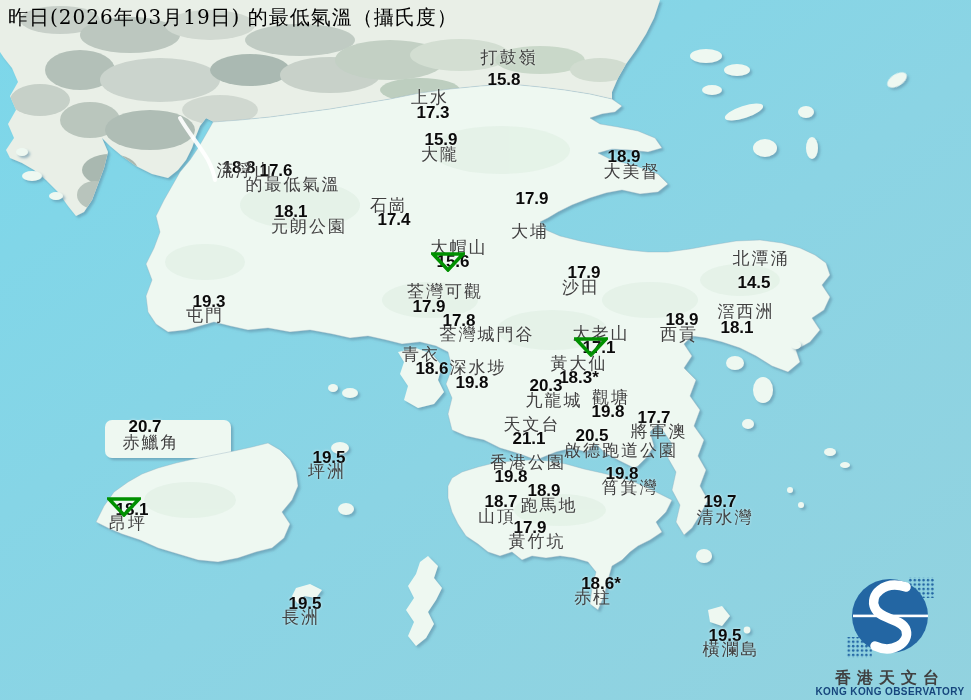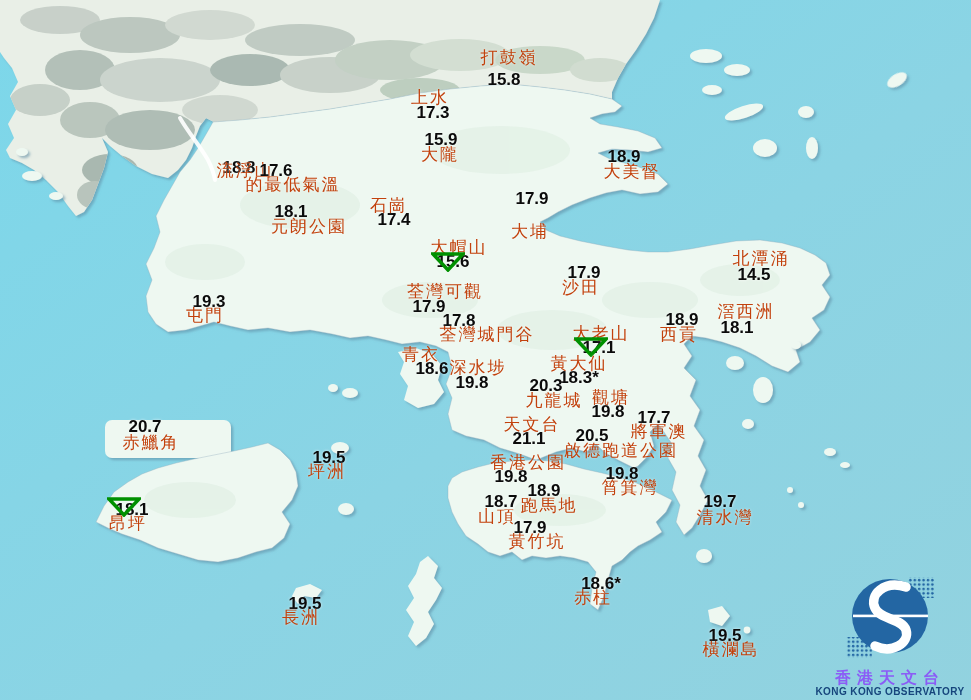--- a/index.html
+++ b/index.html
@@ -7,28 +7,28 @@
           font-family:"Liberation Sans",sans-serif;}
   #map-svg{position:absolute;left:0;top:0;width:971px;height:700px;}
   #page-title{position:absolute;left:8px;top:4px;margin:0;
               font:400 20px "DejaVu Serif",serif;color:#000;
               letter-spacing:1px;white-space:nowrap;}
   #stations-layer{position:absolute;left:0;top:0;width:100%;height:100%;}
   .station-value{position:absolute;transform:translate(-50%,-50%);
                  font:600 17px "Liberation Sans",sans-serif;color:#0b0b0b;
                  white-space:nowrap;text-shadow:0 0 3px rgba(255,255,255,.75);}
   .station-name{position:absolute;transform:translate(-50%,-50%);
-                font:400 17px "DejaVu Serif",serif;color:#c2410c;
+                font:400 17px "DejaVu Serif",serif;color:#404040;
                 letter-spacing:2px;white-space:nowrap;
                 text-shadow:0 0 3px rgba(255,255,255,.6);}
   .station-marker{position:absolute;width:34px;height:20px;
                   transform:translate(-50%,-50%);pointer-events:none;}
   #logo{position:absolute;right:6px;bottom:2px;width:150px;text-align:center;}
   #logo svg{display:block;margin:0 auto;}
-  #logo-cn{font:700 16px "DejaVu Serif",serif;color:#8b5cf6;
+  #logo-cn{font:700 16px "DejaVu Serif",serif;color:#404040;
            letter-spacing:6px;line-height:17px;white-space:nowrap;}
   #logo-en{font:700 10px "Liberation Sans",sans-serif;color:#16457c;
            letter-spacing:.4px;line-height:12px;white-space:nowrap;}
 </style>
 </head>
 <body>
 
 <div id="screen">
 
   <svg id="map-svg" viewBox="0 0 971 700" preserveAspectRatio="none" aria-hidden="true">
@@ -171,20 +171,21 @@
       <ellipse cx="552" cy="330" rx="55" ry="20"></ellipse>
       <ellipse cx="430" cy="300" rx="48" ry="18"></ellipse>
       <ellipse cx="740" cy="280" rx="40" ry="16"></ellipse>
       <ellipse cx="190" cy="500" rx="46" ry="18"></ellipse>
       <ellipse cx="560" cy="510" rx="46" ry="16"></ellipse>
     </g>
 
     <path d="M180,118 C188,132 200,146 208,160 C212,168 214,174 215,180" fill="none" stroke="#ffffff" stroke-width="4" stroke-linecap="round" opacity="0.9"></path>
   </svg>
 
+  <h1 id="page-title">昨日(2026年03月19日) 的最低氣溫（攝氏度）</h1>
 
   <div id="stations-layer">
       <div class="station-value" style="left: 504px; top: 80px;">15.8</div>
       <div class="station-name" style="left: 509px; top: 57px;">打鼓嶺</div>
       <div class="station-value" style="left: 433px; top: 113px;">17.3</div>
       <div class="station-name" style="left: 430px; top: 97px;">上水</div>
       <div class="station-value" style="left: 441px; top: 140px;">15.9</div>
       <div class="station-name" style="left: 440px; top: 154px;">大隴</div>
       <div class="station-value" style="left: 624px; top: 157px;">18.9</div>
       <div class="station-name" style="left: 632px; top: 171px;">大美督</div>
@@ -233,21 +234,21 @@
       <div class="station-value" style="left: 511px; top: 477px;">19.8</div>
       <div class="station-name" style="left: 528px; top: 462px;">香港公園</div>
       <div class="station-value" style="left: 622px; top: 474px;">19.8</div>
       <div class="station-name" style="left: 630px; top: 487px;">筲箕灣</div>
       <div class="station-value" style="left: 544px; top: 491px;">18.9</div>
       <div class="station-name" style="left: 549px; top: 505px;">跑馬地</div>
       <div class="station-value" style="left: 501px; top: 502px;">18.7</div>
       <div class="station-name" style="left: 497px; top: 516px;">山頂</div>
       <div class="station-value" style="left: 530px; top: 528px;">17.9</div>
       <div class="station-name" style="left: 537px; top: 541px;">黃竹坑</div>
-      <div class="station-value" style="left: 754px; top: 275px;">14.5</div>
+      <div class="station-value" style="left: 754px; top: 283px;">14.5</div>
       <div class="station-name" style="left: 761px; top: 258px;">北潭涌</div>
       <div class="station-value" style="left: 737px; top: 328px;">18.1</div>
       <div class="station-name" style="left: 746px; top: 311px;">滘西洲</div>
       <div class="station-value" style="left: 682px; top: 320px;">18.9</div>
       <div class="station-name" style="left: 679px; top: 334px;">西貢</div>
       <div class="station-value" style="left: 720px; top: 502px;">19.7</div>
       <div class="station-name" style="left: 725px; top: 517px;">清水灣</div>
       <div class="station-value" style="left: 145px; top: 427px;">20.7</div>
       <div class="station-name" style="left: 151px; top: 442px;">赤鱲角</div>
       <div class="station-value" style="left: 329px; top: 458px;">19.5</div>

